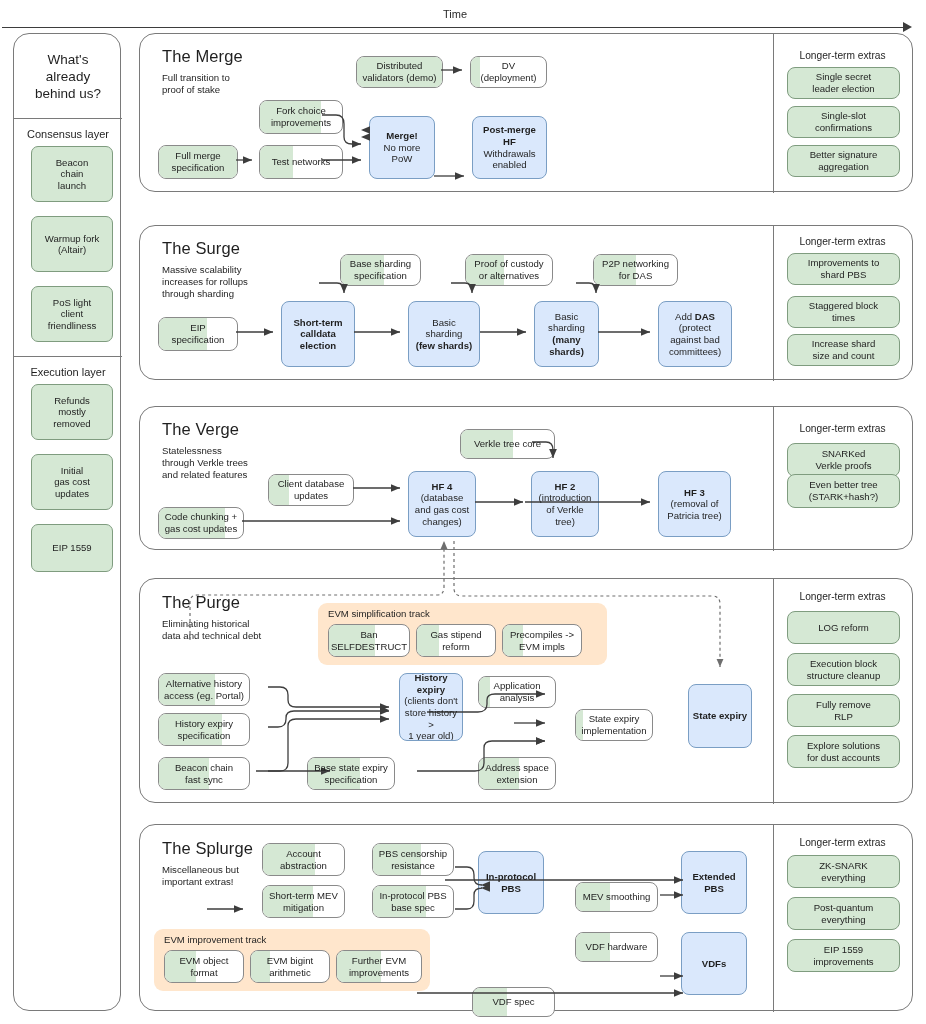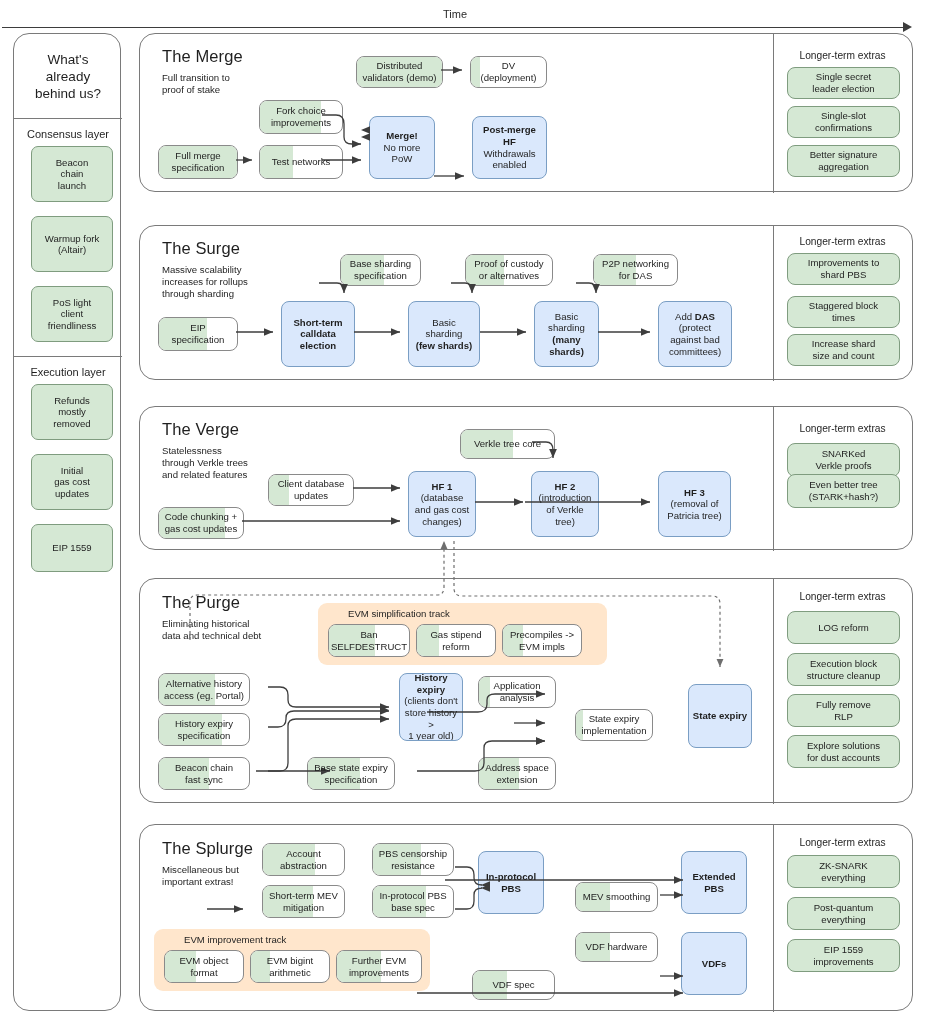--- a/index.html
+++ b/index.html
@@ -45,21 +45,21 @@
   .node .fill{position:absolute;left:0;top:0;bottom:0;background:#d5e8d4;}
   .node .txt{position:relative;z-index:2;font-size:9.6px;line-height:11.6px;
         color:#1f1f1f;padding:0 3px;}
   .node.blue{background:#dae8fc;border-color:#7a9ec4;}
   .node.blue .txt{color:#1f1f1f;}
   .node.green-full{background:#d5e8d4;border-color:#7f9c7f;}
   .node .txt b{font-weight:bold;text-align:center;}
 
   
   .track{position:absolute;background:#ffe6cc;border-radius:9px;}
-  .track-lbl{position:absolute;font-size:9.6px;color:#1f1f1f;margin-left:20px;}
+  .track-lbl{position:absolute;font-size:9.6px;color:#1f1f1f;}
 
   
   #wires{position:absolute;left:0;top:0;width:926px;height:1024px;pointer-events:none;}
 </style>
 </head>
 <body>
 
 <div id="time-axis" class="abs">
   <div class="lbl">Time</div>
   <div class="line"></div>
@@ -315,21 +315,21 @@
   </div>
   <div class="node" style="left:18px;top:100px;width:84px;height:30px">
     <div class="fill" style="width:78%"></div>
     <div class="txt">
         <div>Code chunking +</div>
         <div>gas cost updates</div>
       </div>
   </div>
   <div class="node blue" style="left:268px;top:64px;width:66px;height:64px">
     <div class="txt">
-        <div style="font-weight:bold">HF 1</div>
+        <div style="font-weight:bold">HF 4</div>
         <div>(database</div>
         <div>and gas cost</div>
         <div>changes)</div>
       </div>
   </div>
   <div class="node blue" style="left:391px;top:64px;width:66px;height:64px">
     <div class="txt">
         <div style="font-weight:bold">HF 2</div>
         <div>(introduction</div>
         <div>of Verkle</div>
@@ -559,21 +559,21 @@
         <div>improvements</div>
       </div>
   </div>
 
   <div class="node" style="left:435px;top:107px;width:81px;height:28px">
     <div class="fill" style="width:42%"></div>
     <div class="txt">
         <div>VDF hardware</div>
       </div>
   </div>
-  <div class="node" style="left:332px;top:145px;width:81px;height:28px">
+  <div class="node" style="left:332px;top:162px;width:81px;height:28px">
     <div class="fill" style="width:42%"></div>
     <div class="txt">
         <div>VDF spec</div>
       </div>
   </div>
   <div class="node blue" style="left:541px;top:107px;width:64px;height:61px">
     <div class="txt">
         <div style="font-weight:bold">VDFs</div>
       </div>
   </div>

